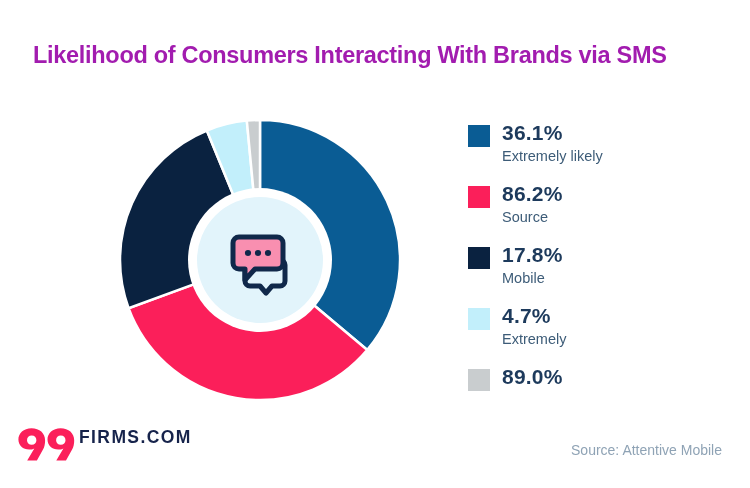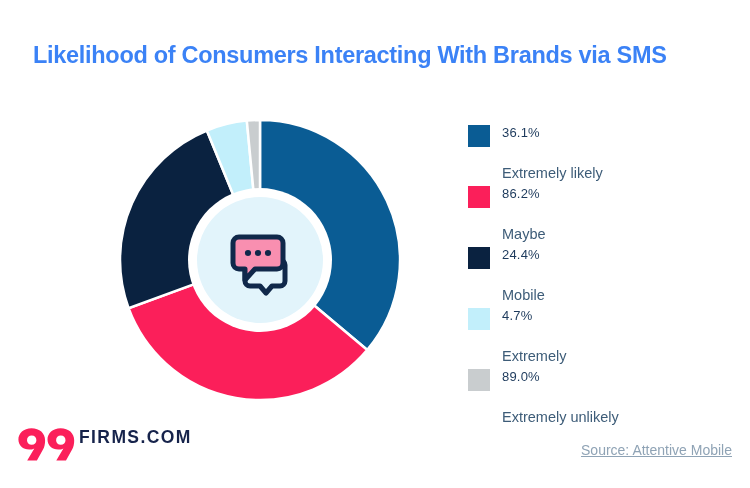--- a/index.html
+++ b/index.html
@@ -18,21 +18,21 @@
 
   
   #chart-title {
     position: absolute;
     left: 33px;
     top: 41px;
     width: 690px;
     font-size: 23.5px;
     font-weight: bold;
     letter-spacing: -0.3px;
-    color: #3b82f6;
+    color: #a21caf;
     line-height: 1.2;
     white-space: nowrap;
   }
 
   
   #donut-wrap {
     position: absolute;
     left: 120px;
     top: 120px;
     width: 280px;
@@ -65,31 +65,31 @@
     top: 5px;
     width: 22px;
     height: 22px;
   }
   .legend-text {
     position: absolute;
     left: 34px;
     top: 0;
   }
   .legend-value {
-    font-size: 13px;
-    font-weight: normal;
+    font-size: 21px;
+    font-weight: bold;
     color: #1d3a5c;
     letter-spacing: 0.2px;
     line-height: 25px;
   }
   .legend-label {
     font-size: 14.5px;
     color: #3d5c78;
     line-height: 20px;
-    margin-top: 18px;
+    margin-top: 1px;
     white-space: nowrap;
   }
 
   
   #logo {
     position: absolute;
     left: 18px;
     top: 427px;
     height: 40px;
     display: flex;
@@ -98,26 +98,25 @@
   #logo-99 { display: block; }
   #logo-firms {
     margin-left: 4px;
     font-size: 17.5px;
     font-weight: bold;
     color: #16234b;
     letter-spacing: 1.4px;
   }
   #source-note {
     position: absolute;
-    right: 18px;
+    right: 28px;
     top: 442px;
     font-size: 14px;
     color: #8fa3b5;
     text-align: right;
-    text-decoration: underline;
   }
 </style>
 </head>
 <body>
 
 <div id="chart-title">Likelihood of Consumers Interacting With Brands via SMS</div>
 
 <div id="donut-wrap">
   <svg id="donut-svg" width="280" height="280" viewBox="0 0 280 280">
     <g id="donut-slices">
@@ -148,42 +147,41 @@
       <span class="legend-swatch" style="background: rgb(10, 92, 148);"></span>
       <div class="legend-text">
         <div class="legend-value">36.1%</div>
         <div class="legend-label">Extremely likely</div>
       </div>
     </div>
     <div class="legend-item">
       <span class="legend-swatch" style="background: rgb(251, 31, 90);"></span>
       <div class="legend-text">
         <div class="legend-value">86.2%</div>
-        <div class="legend-label">Maybe</div>
+        <div class="legend-label">Source</div>
       </div>
     </div>
     <div class="legend-item">
       <span class="legend-swatch" style="background: rgb(10, 34, 64);"></span>
       <div class="legend-text">
-        <div class="legend-value">24.4%</div>
+        <div class="legend-value">17.8%</div>
         <div class="legend-label">Mobile</div>
       </div>
     </div>
     <div class="legend-item">
       <span class="legend-swatch" style="background: rgb(194, 239, 251);"></span>
       <div class="legend-text">
         <div class="legend-value">4.7%</div>
         <div class="legend-label">Extremely</div>
       </div>
     </div>
     <div class="legend-item">
       <span class="legend-swatch" style="background: rgb(201, 205, 207);"></span>
       <div class="legend-text">
         <div class="legend-value">89.0%</div>
-        <div class="legend-label">Extremely unlikely</div>
       </div>
     </div>
   </div>
 
 <div id="logo">
   <svg id="logo-99" width="57" height="35" viewBox="0 0 57 35">
     <g id="logo-99-shapes" fill="#fb1f5a">
       <path d="M13.5 1.2 C5.6 1.2 0.4 6.3 0.4 12.6 C0.4 18.5 4.9 22.6 11.2 22.6 C13.2 22.6 14.9 22.2 16.3 21.4 L9.2 33.6 L18.9 33.6 L25.0 22.6 C26.4 20.1 27.1 16.9 27.1 13.4 C27.1 6.1 21.6 1.2 13.5 1.2 Z M13.7 8.6 C16.5 8.6 18.4 10.5 18.4 13.2 C18.4 15.9 16.5 17.8 13.7 17.8 C10.9 17.8 9.0 15.9 9.0 13.2 C9.0 10.5 10.9 8.6 13.7 8.6 Z"></path>
       <path d="M42.6 1.2 C34.7 1.2 29.5 6.3 29.5 12.6 C29.5 18.5 34.0 22.6 40.3 22.6 C42.3 22.6 44.0 22.2 45.4 21.4 L38.3 33.6 L48.0 33.6 L54.1 22.6 C55.5 20.1 56.2 16.9 56.2 13.4 C56.2 6.1 50.7 1.2 42.6 1.2 Z M42.8 8.6 C45.6 8.6 47.5 10.5 47.5 13.2 C47.5 15.9 45.6 17.8 42.8 17.8 C40.0 17.8 38.1 15.9 38.1 13.2 C38.1 10.5 40.0 8.6 42.8 8.6 Z"></path>
     </g>

